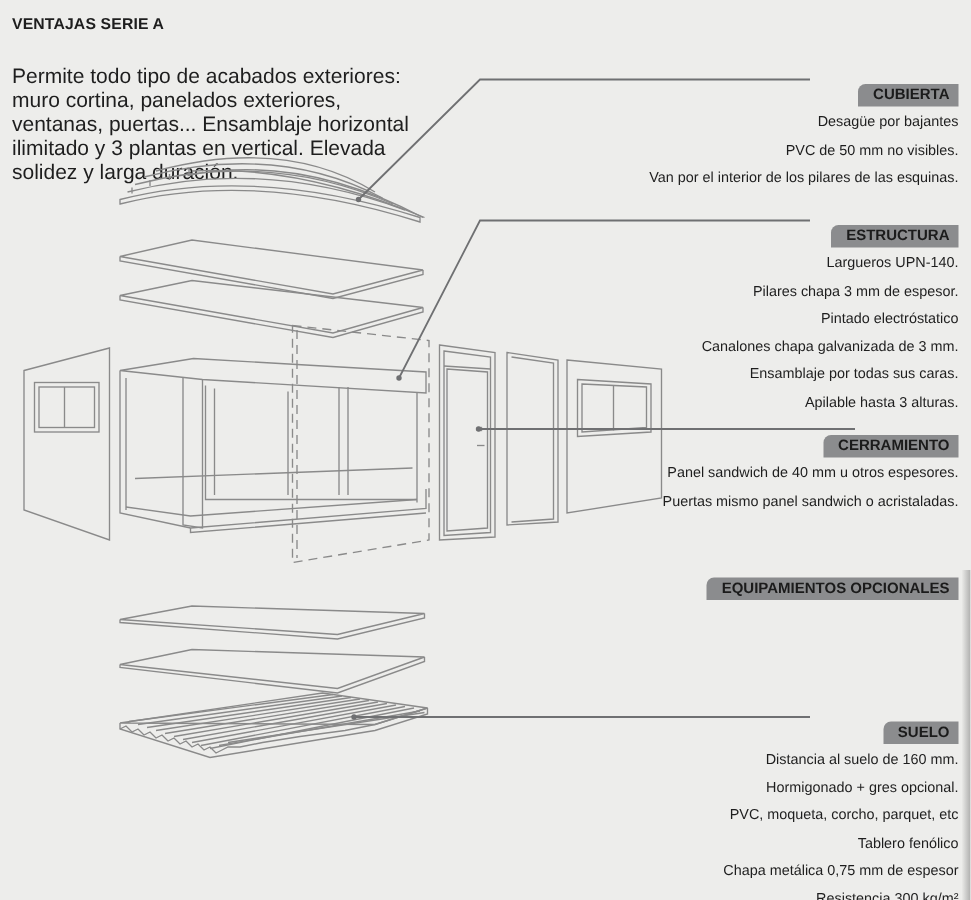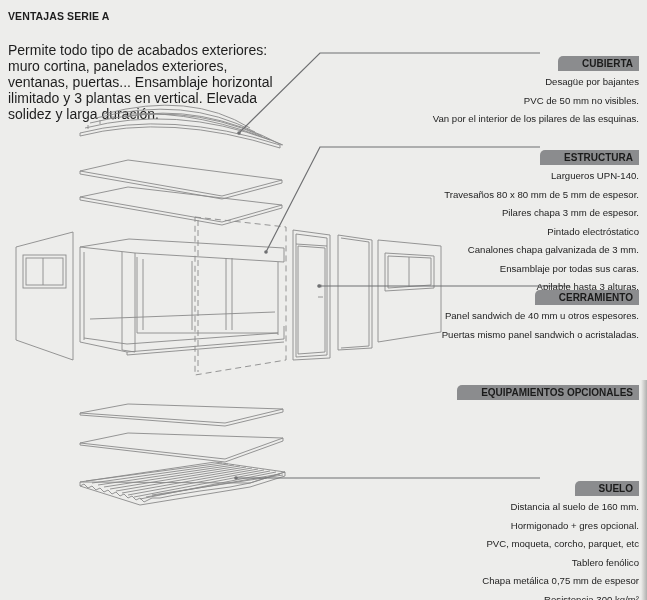--- a/index.html
+++ b/index.html
@@ -10,21 +10,21 @@
     color: #1e1e1e;
     position: relative;
   }
   .intro { position: absolute; left: 8px; top: 10px; width: 280px; }
   .intro-title { font-weight: bold; font-size: 10.5px; letter-spacing: 0.1px; margin-bottom: 20px; }
   .intro-text { font-size: 14px; line-height: 16px; }
   .drawing { position: absolute; left: 0; top: 0; width: 647px; height: 600px; }
   .section { position: absolute; right: 8px; text-align: right; }
   .section-head {
     display: inline-block; background: #8b8c8e; color: #1b1b1b;
-    font-weight: bold; font-size: 10px; padding: 1px 6px 1px 24px;
+    font-weight: bold; font-size: 10px; padding: 1px 6px 1px 10px;
     border-radius: 5px 0 0 0; height: 13px; line-height: 13px;
   }
   .section-lines { font-size: 9.6px; line-height: 18.5px; margin-top: 2px; }
   .section-lines div { white-space: nowrap; }
   .shade { position: absolute; right: 0; top: 380px; width: 6px; height: 220px;
            background: linear-gradient(to right, rgba(80,80,80,0), rgba(60,60,60,0.35)); }
 </style>
 </head>
 <body>
 
@@ -156,21 +156,20 @@
     <div>Desagüe por bajantes</div>
     <div>PVC de 50 mm no visibles.</div>
     <div>Van por el interior de los pilares de las esquinas.</div>
   </div>
 </div>
 
 <div class="section" style="top:147px">
   <div class="section-head">ESTRUCTURA</div>
   <div class="section-lines">
     <div>Largueros UPN-140.</div>
-    <div>Travesaños 80 x 80 mm de 5 mm de espesor.</div>
     <div>Pilares chapa 3 mm de espesor.</div>
     <div>Pintado electróstatico</div>
     <div>Canalones chapa galvanizada de 3 mm.</div>
     <div>Ensamblaje por todas sus caras.</div>
     <div>Apilable hasta 3 alturas.</div>
   </div>
 </div>
 
 <div class="section" style="top:287px">
   <div class="section-head">CERRAMIENTO</div>

